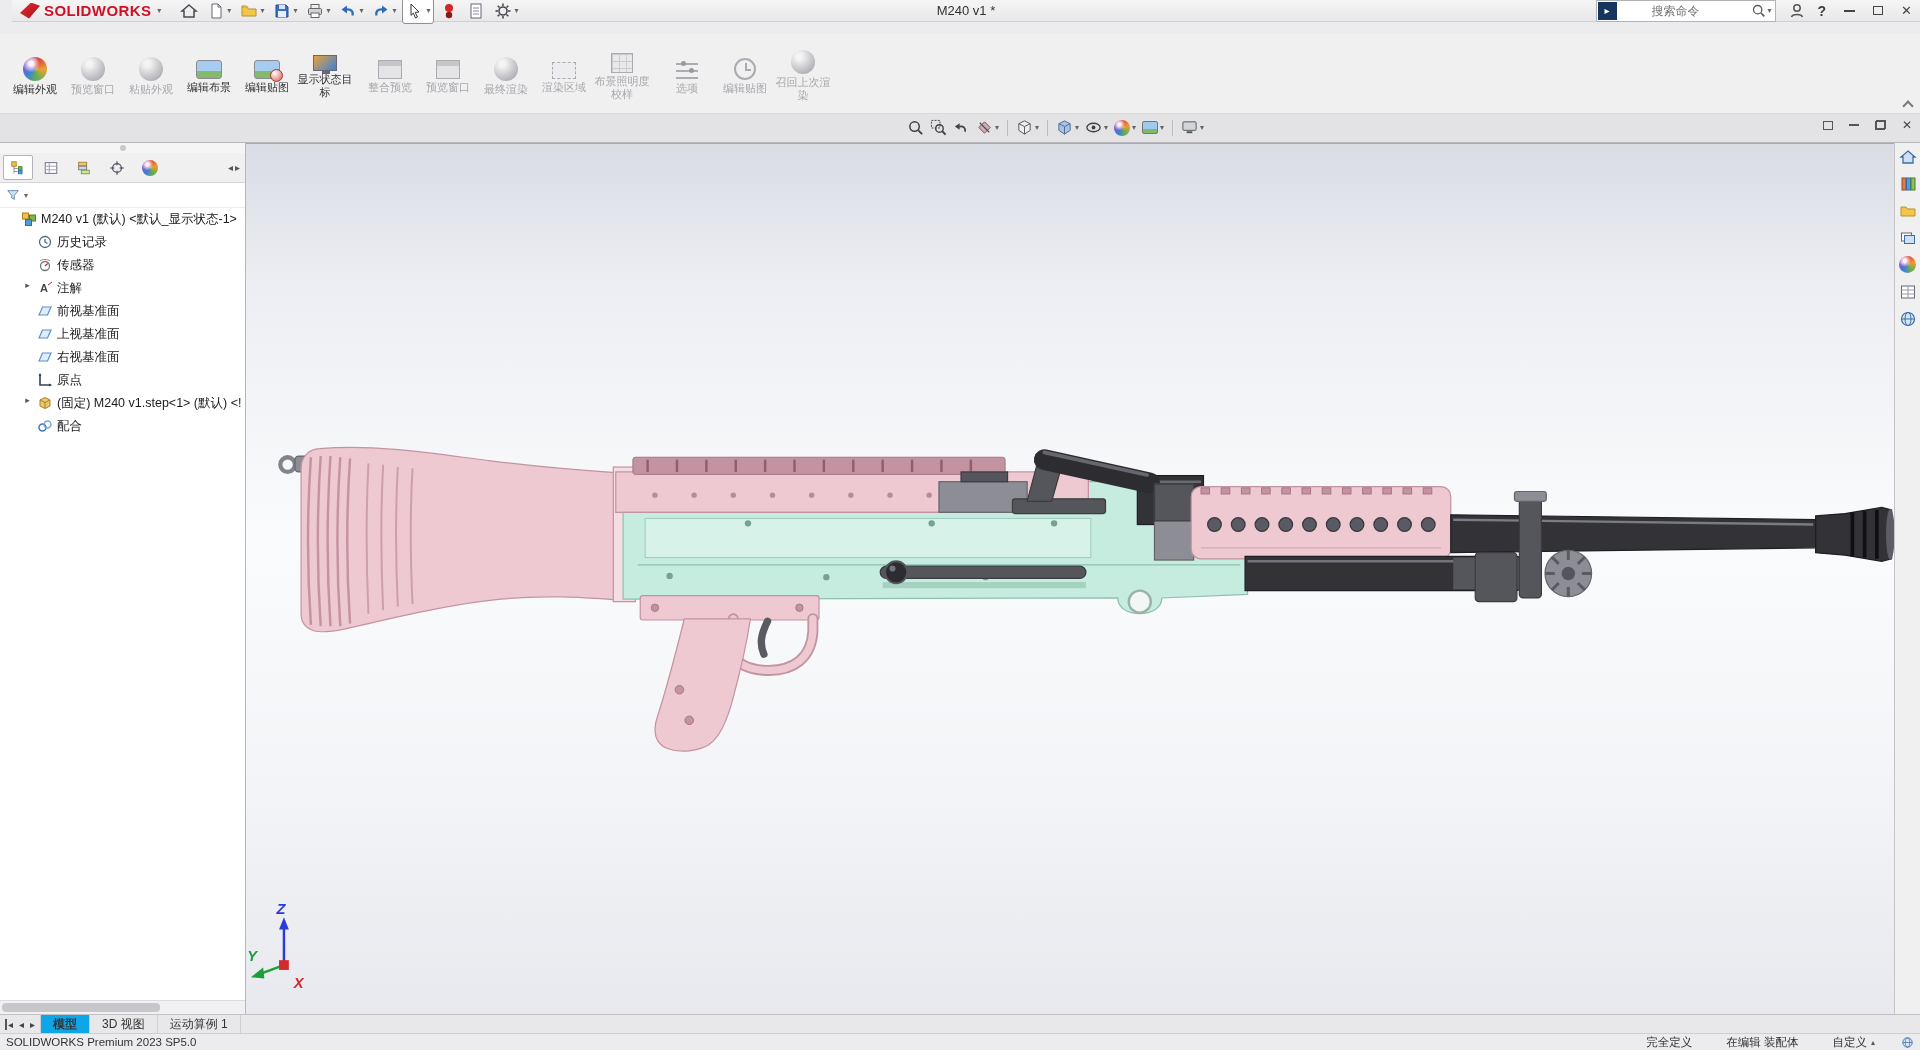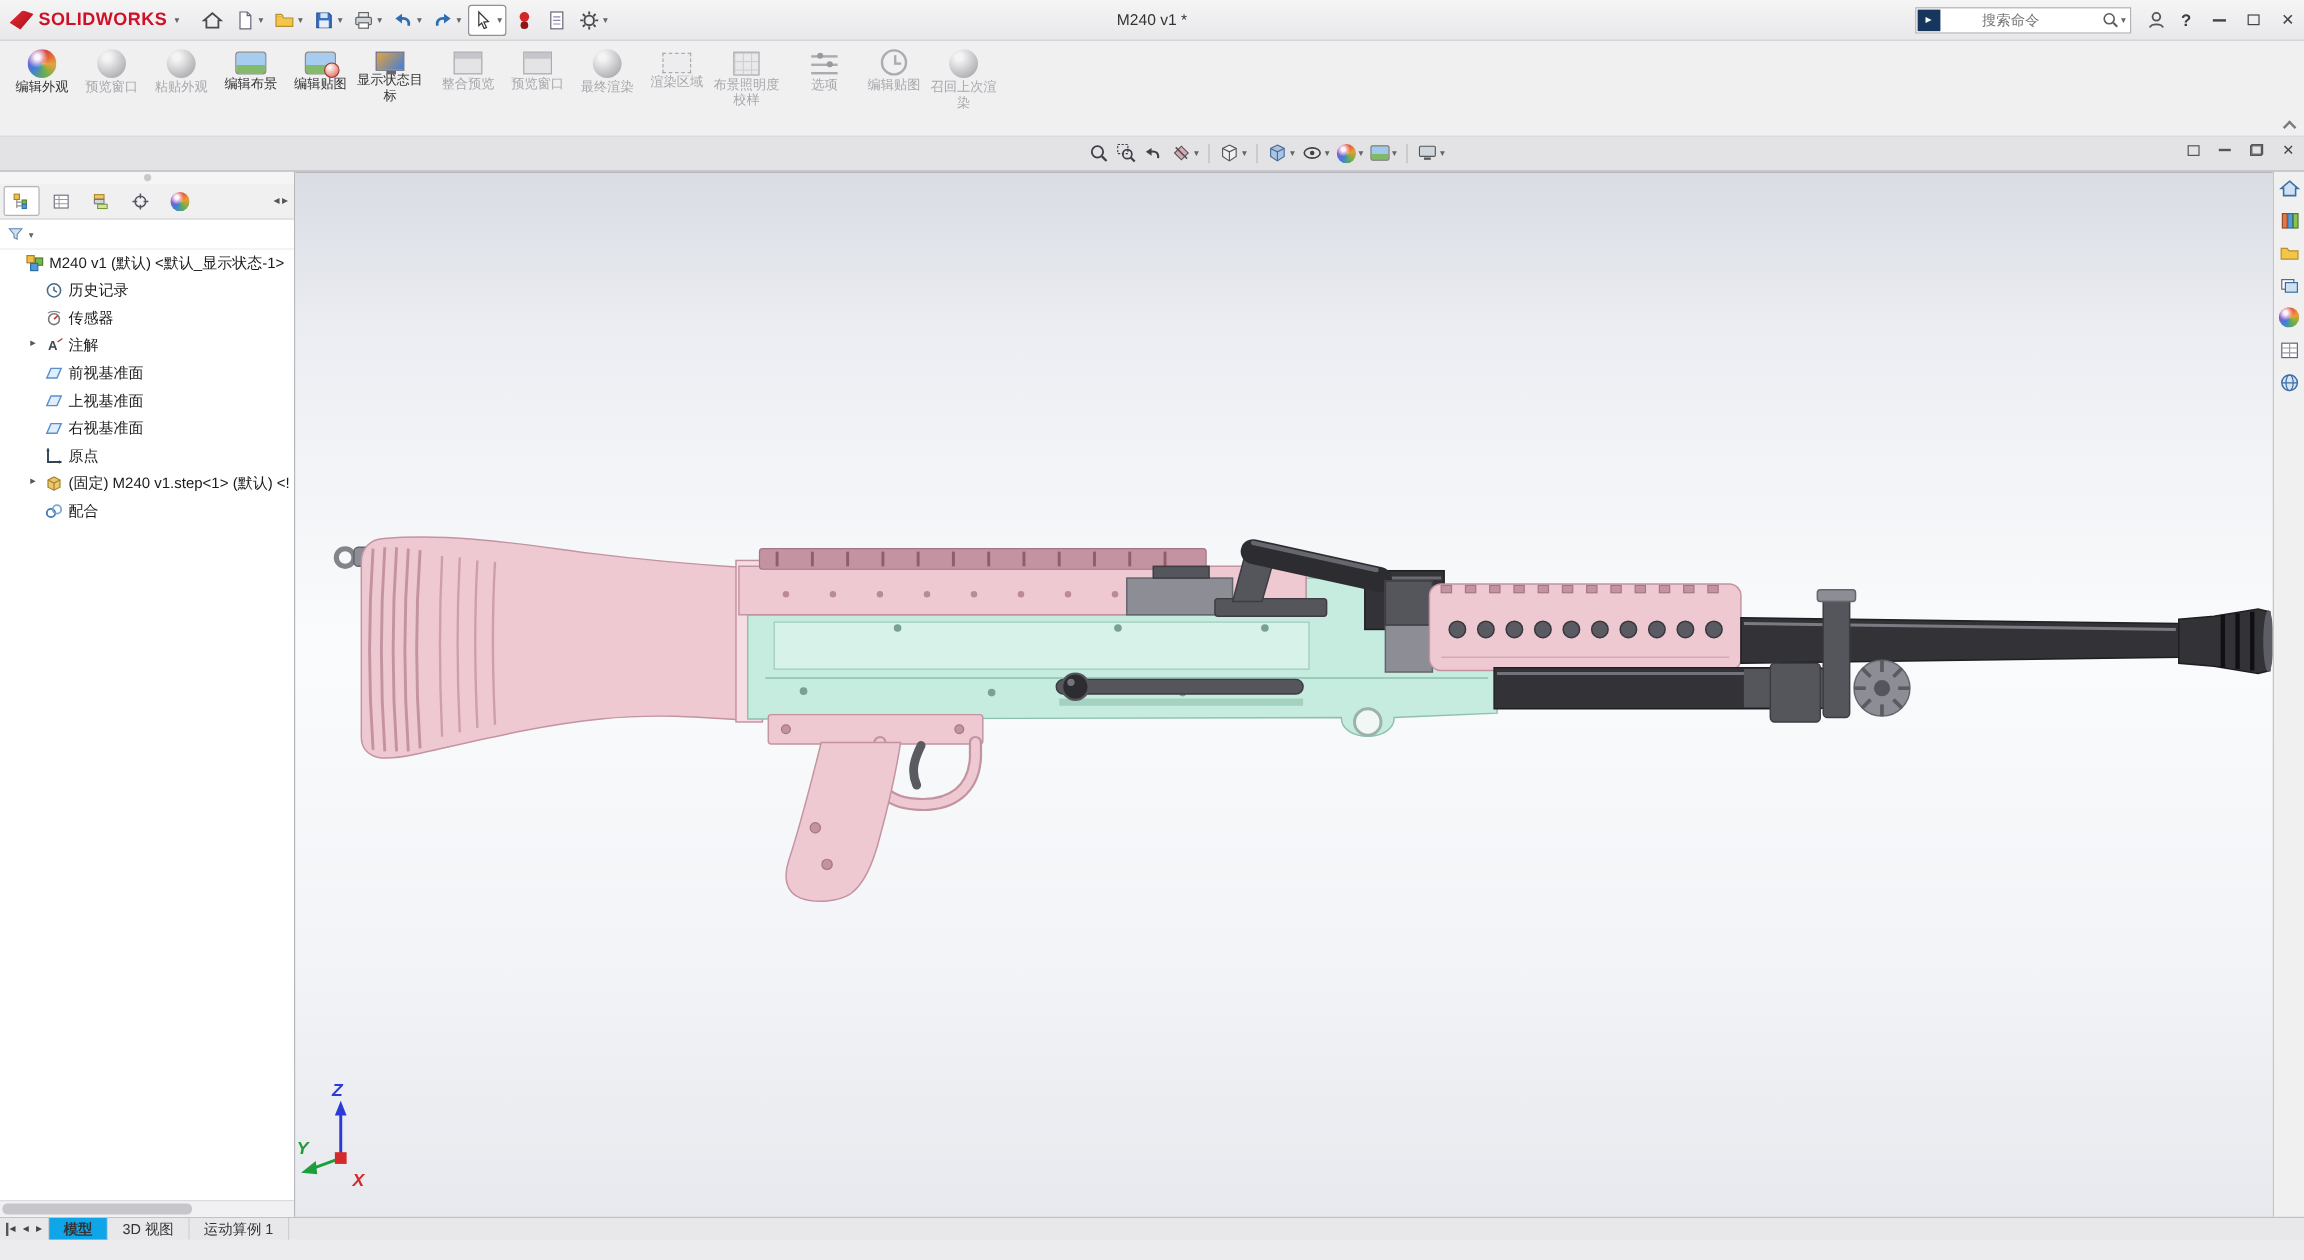--- a/index.html
+++ b/index.html
@@ -6,21 +6,21 @@
   html,body{width:1920px;height:1050px;overflow:hidden;
     font-family:"Liberation Sans","DejaVu Sans",sans-serif;font-size:12px;color:#222;}
   :root{
     --m-pink:#eec9d2;--m-pink_light:#f6dde3;--m-pink_dark:#c493a2;
     --m-mint:#c6ecdf;--m-mint_light:#ddf5ec;--m-mint_dark:#8fc0ae;
     --m-dark:#323237;--m-steel:#55555c;--m-gray:#8d8d95;--m-light:#c9c9d0;
   }
   .app{position:relative;width:1920px;height:1050px;background:#ececee;}
 
   
-  .titlebar{position:absolute;top:0;left:0;right:0;height:34px;background:linear-gradient(#f5f5f6,#e8e8ea);
+  .titlebar{position:absolute;top:0;left:12px;right:0;height:22px;background:linear-gradient(#f5f5f6,#e8e8ea);
     border-bottom:1px solid #cfcfd3;display:flex;align-items:center;padding:0 8px;z-index:10;}
   .brand{display:flex;align-items:center;gap:4px;}
   .logo-mark{width:20px;height:16px;background:linear-gradient(135deg,#ea2a35,#a50f1c);
     clip-path:polygon(0 65%,55% 0,100% 20%,45% 100%);}
   .brand-text{color:#ce1126;font-weight:bold;font-size:15px;letter-spacing:.4px;}
   .chev{font-size:8px;color:#666;margin-left:2px;}
   .qat{display:flex;align-items:center;margin-left:16px;gap:3px;}
   .qbtn{display:flex;align-items:center;height:26px;padding:0 3px;border-radius:3px;}
   .qbtn.pressed{background:#fff;border:1px solid #8f8f95;}
   .doc-title{position:absolute;left:50%;transform:translateX(-50%);font-size:13px;color:#333;}
@@ -30,21 +30,21 @@
     justify-content:center;margin:0 3px 0 1px;font-size:10px;flex:none;}
   .search-input{flex:1;border:none;outline:none;font-size:12px;color:#555;min-width:0;background:transparent;margin-left:32px;}
   .help-badge{font-weight:bold;font-size:14px;color:#3b3b40;}
   .winbtns{display:flex;align-items:center;gap:18px;margin-left:6px;}
   .wb-min{width:11px;height:1px;border-bottom:2px solid #444;display:inline-block;}
   .wb-max{width:10px;height:9px;border:1.5px solid #444;display:inline-block;}
   .wb-close{font-size:13px;color:#444;}
 
   
   .ribbon{position:absolute;top:34px;left:0;right:0;height:80px;background:#f0f0f1;
-    border-bottom:1px solid #d8d8db;display:flex;align-items:flex-start;padding:2px 6px;z-index:9;}
+    border-bottom:1px solid #d8d8db;display:flex;align-items:center;padding:2px 6px;z-index:9;}
   .rbtn{width:58px;display:flex;flex-direction:column;align-items:center;padding-top:2px;border-radius:3px;}
   .rlabel{font-size:11px;line-height:1.16;text-align:center;color:#333;margin-top:2px;}
   .rbtn.disabled .rlabel{color:#a8a8ad;}
   .rsep{width:1px;background:#d4d4d7;margin:8px 3px;}
   .ic{position:relative;display:block;width:26px;height:24px;margin:3px auto 0;}
   .ic-ball{width:24px;height:24px;border-radius:50%;
     background:radial-gradient(circle at 34% 28%,rgba(255,255,255,.95) 0 9%,rgba(255,255,255,0) 38%),
     conic-gradient(from 20deg,#dd4338,#e8a23b,#69b04e,#3f7fd9,#8e50c9,#dd4338);}
   .ic-ball.gray{background:radial-gradient(circle at 34% 28%,#f4f4f4 0 12%,#bcbcc1 65%,#96969c);}
   .ic-scene{width:26px;height:19px;margin-top:5px;border:1px solid #8a8a90;border-radius:3px;
@@ -779,14 +779,30 @@
     <div class="btnav">
       <span class="navfirst">◂</span>
       <span>◂</span>
       <span>▸</span>
     </div>
     <div class="btab active">模型</div>
     <div class="btab">3D 视图</div>
     <div class="btab">运动算例 1</div>
   </div>
 
+  <div class="statusbar">
+    <span>SOLIDWORKS Premium 2023 SP5.0</span>
+    <div class="sb-right">
+      <span class="sb-item">完全定义</span>
+      <span class="sb-item">在编辑 装配体</span>
+      <span class="sb-item">自定义</span>
+      <span class="sb-caret">▴</span>
+      <span class="sb-globe">
+        <svg viewBox="0 0 18 18" width="13" height="13">
+            <circle cx="9" cy="9" r="6.5" fill="#d7e6f5" stroke="#3b6ea5" stroke-width="1.2"></circle>
+            <ellipse cx="9" cy="9" rx="3" ry="6.5" fill="none" stroke="#3b6ea5"></ellipse>
+            <line x1="2.5" y1="9" x2="15.5" y2="9" stroke="#3b6ea5"></line>
+          </svg>
+      </span>
+    </div>
+  </div>
 
 </div>
 
 </body></html>

